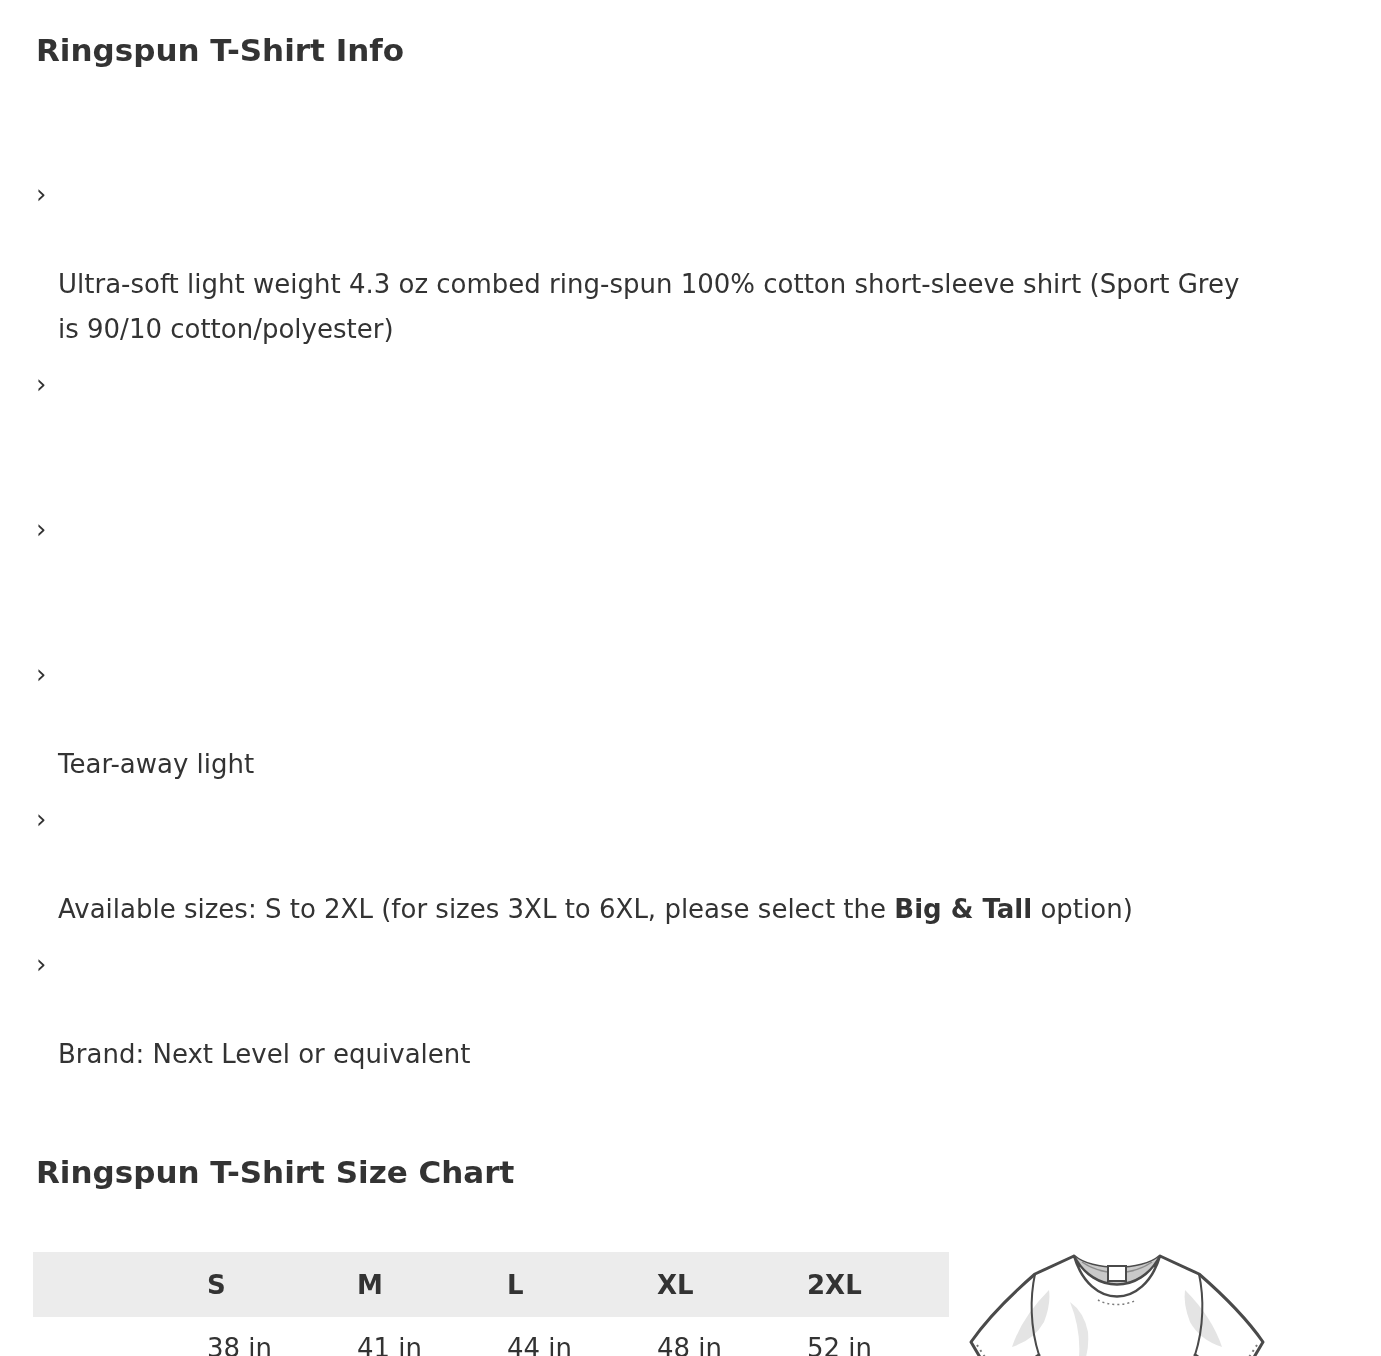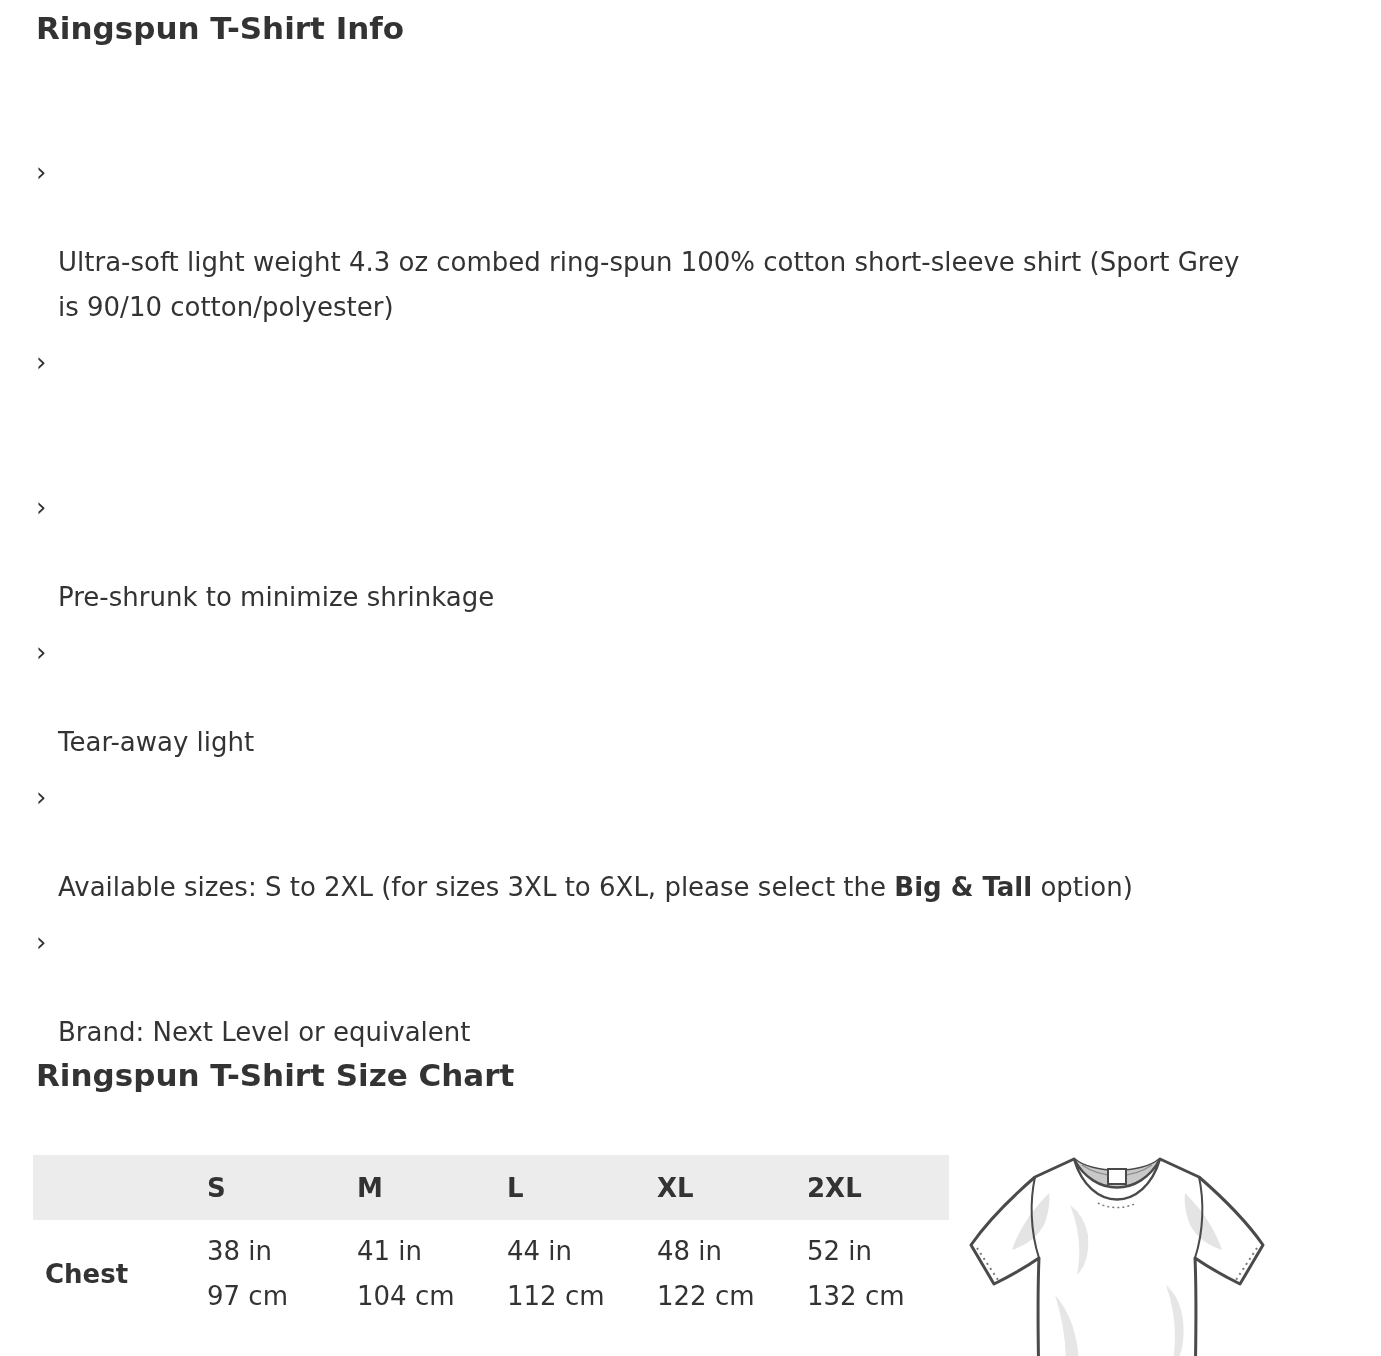--- a/index.html
+++ b/index.html
@@ -15,22 +15,22 @@
   }
   .content { padding: 0 36px; }
 
   h2.section-heading {
     font-size: 31px;
     font-weight: bold;
     color: #333333;
     line-height: 40px;
     margin: 0;
   }
-  #info-heading { padding-top: 8px; }
-  #size-chart-heading { }
+  #info-heading { padding-top: 30px; }
+  #size-chart-heading { margin-top: 75px; }
 
   ul.bullet-list {
     list-style: none;
     margin: 102px 0 0 0;
     padding: 0;
   }
   ul.bullet-list li {
     position: relative;
     padding-left: 22px;
     font-size: 26px;
@@ -100,21 +100,21 @@
       <span class="bullet-marker">›</span>
       <span>Ultra-soft light weight 4.3 oz combed ring-spun 100% cotton short-sleeve shirt (Sport Grey
 is 90/10 cotton/polyester)</span><strong></strong><span></span>
     </li>
     <li>
       <span class="bullet-marker">›</span>
       <strong></strong><span></span>
     </li>
     <li>
       <span class="bullet-marker">›</span>
-      <span>Pre-shrunk to minimize shrinkage</span><strong></strong><span></span>
+      <strong></strong><span></span>
     </li>
     <li>
       <span class="bullet-marker">›</span>
       <span>Tear-away light</span><strong></strong><span></span>
     </li>
     <li>
       <span class="bullet-marker">›</span>
       <span>Available sizes: S to 2XL (for sizes 3XL to 6XL, please select the </span><strong>Big &amp; Tall</strong><span> option)</span>
     </li>
     <li>

